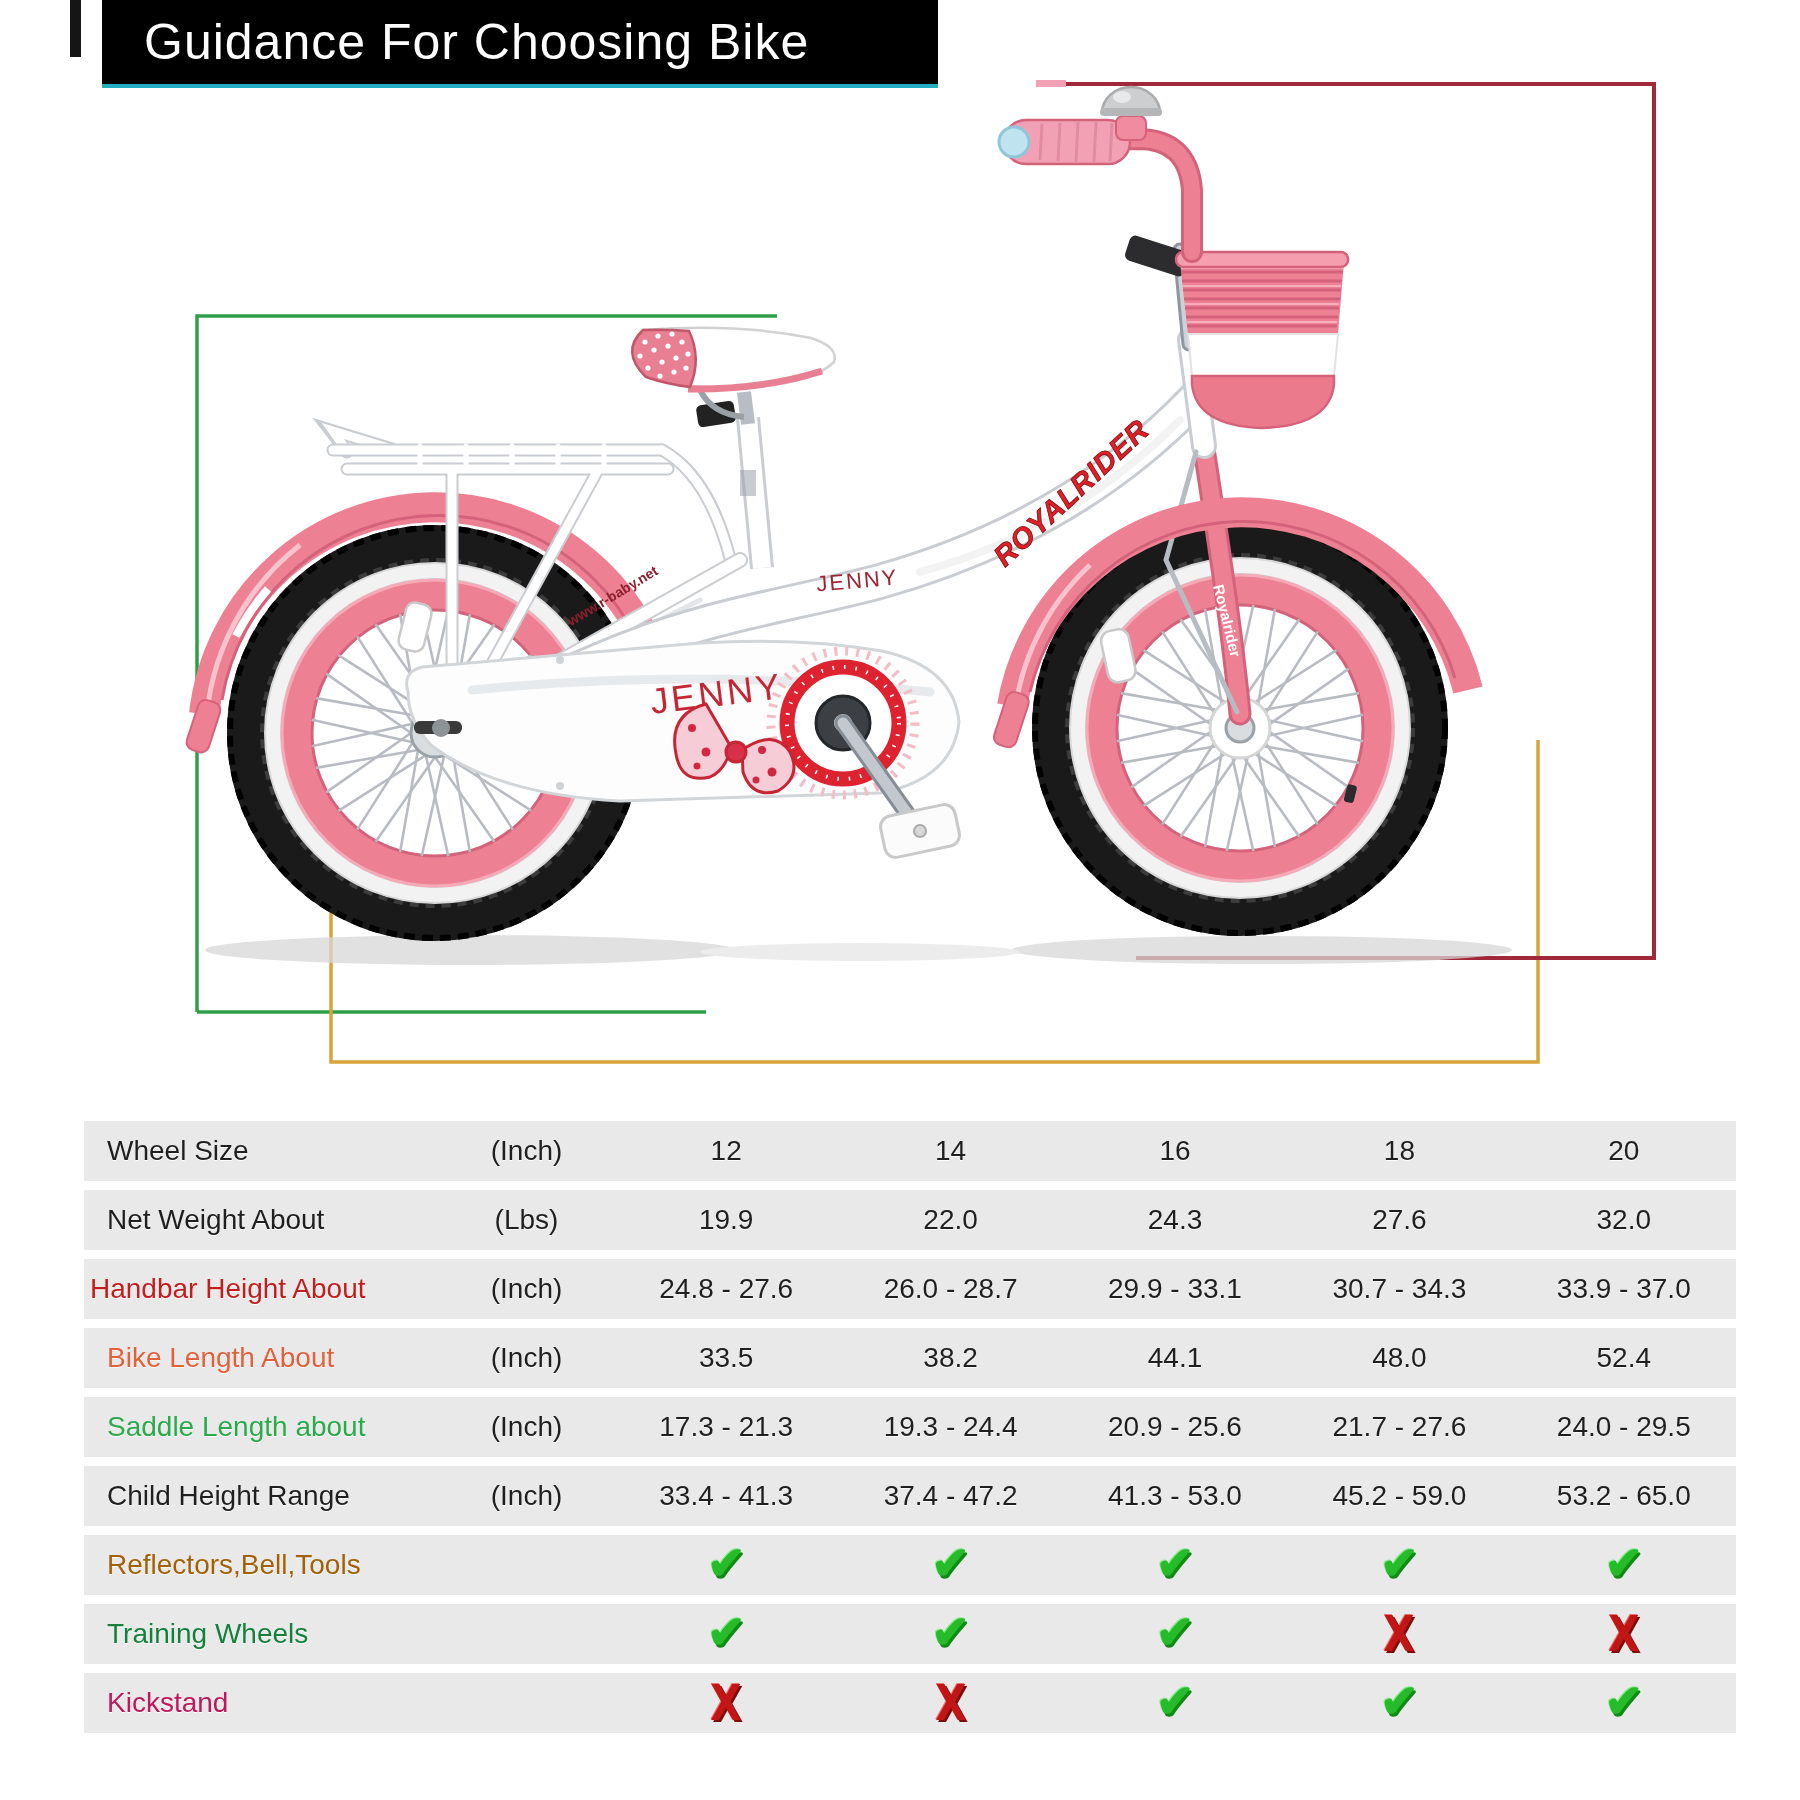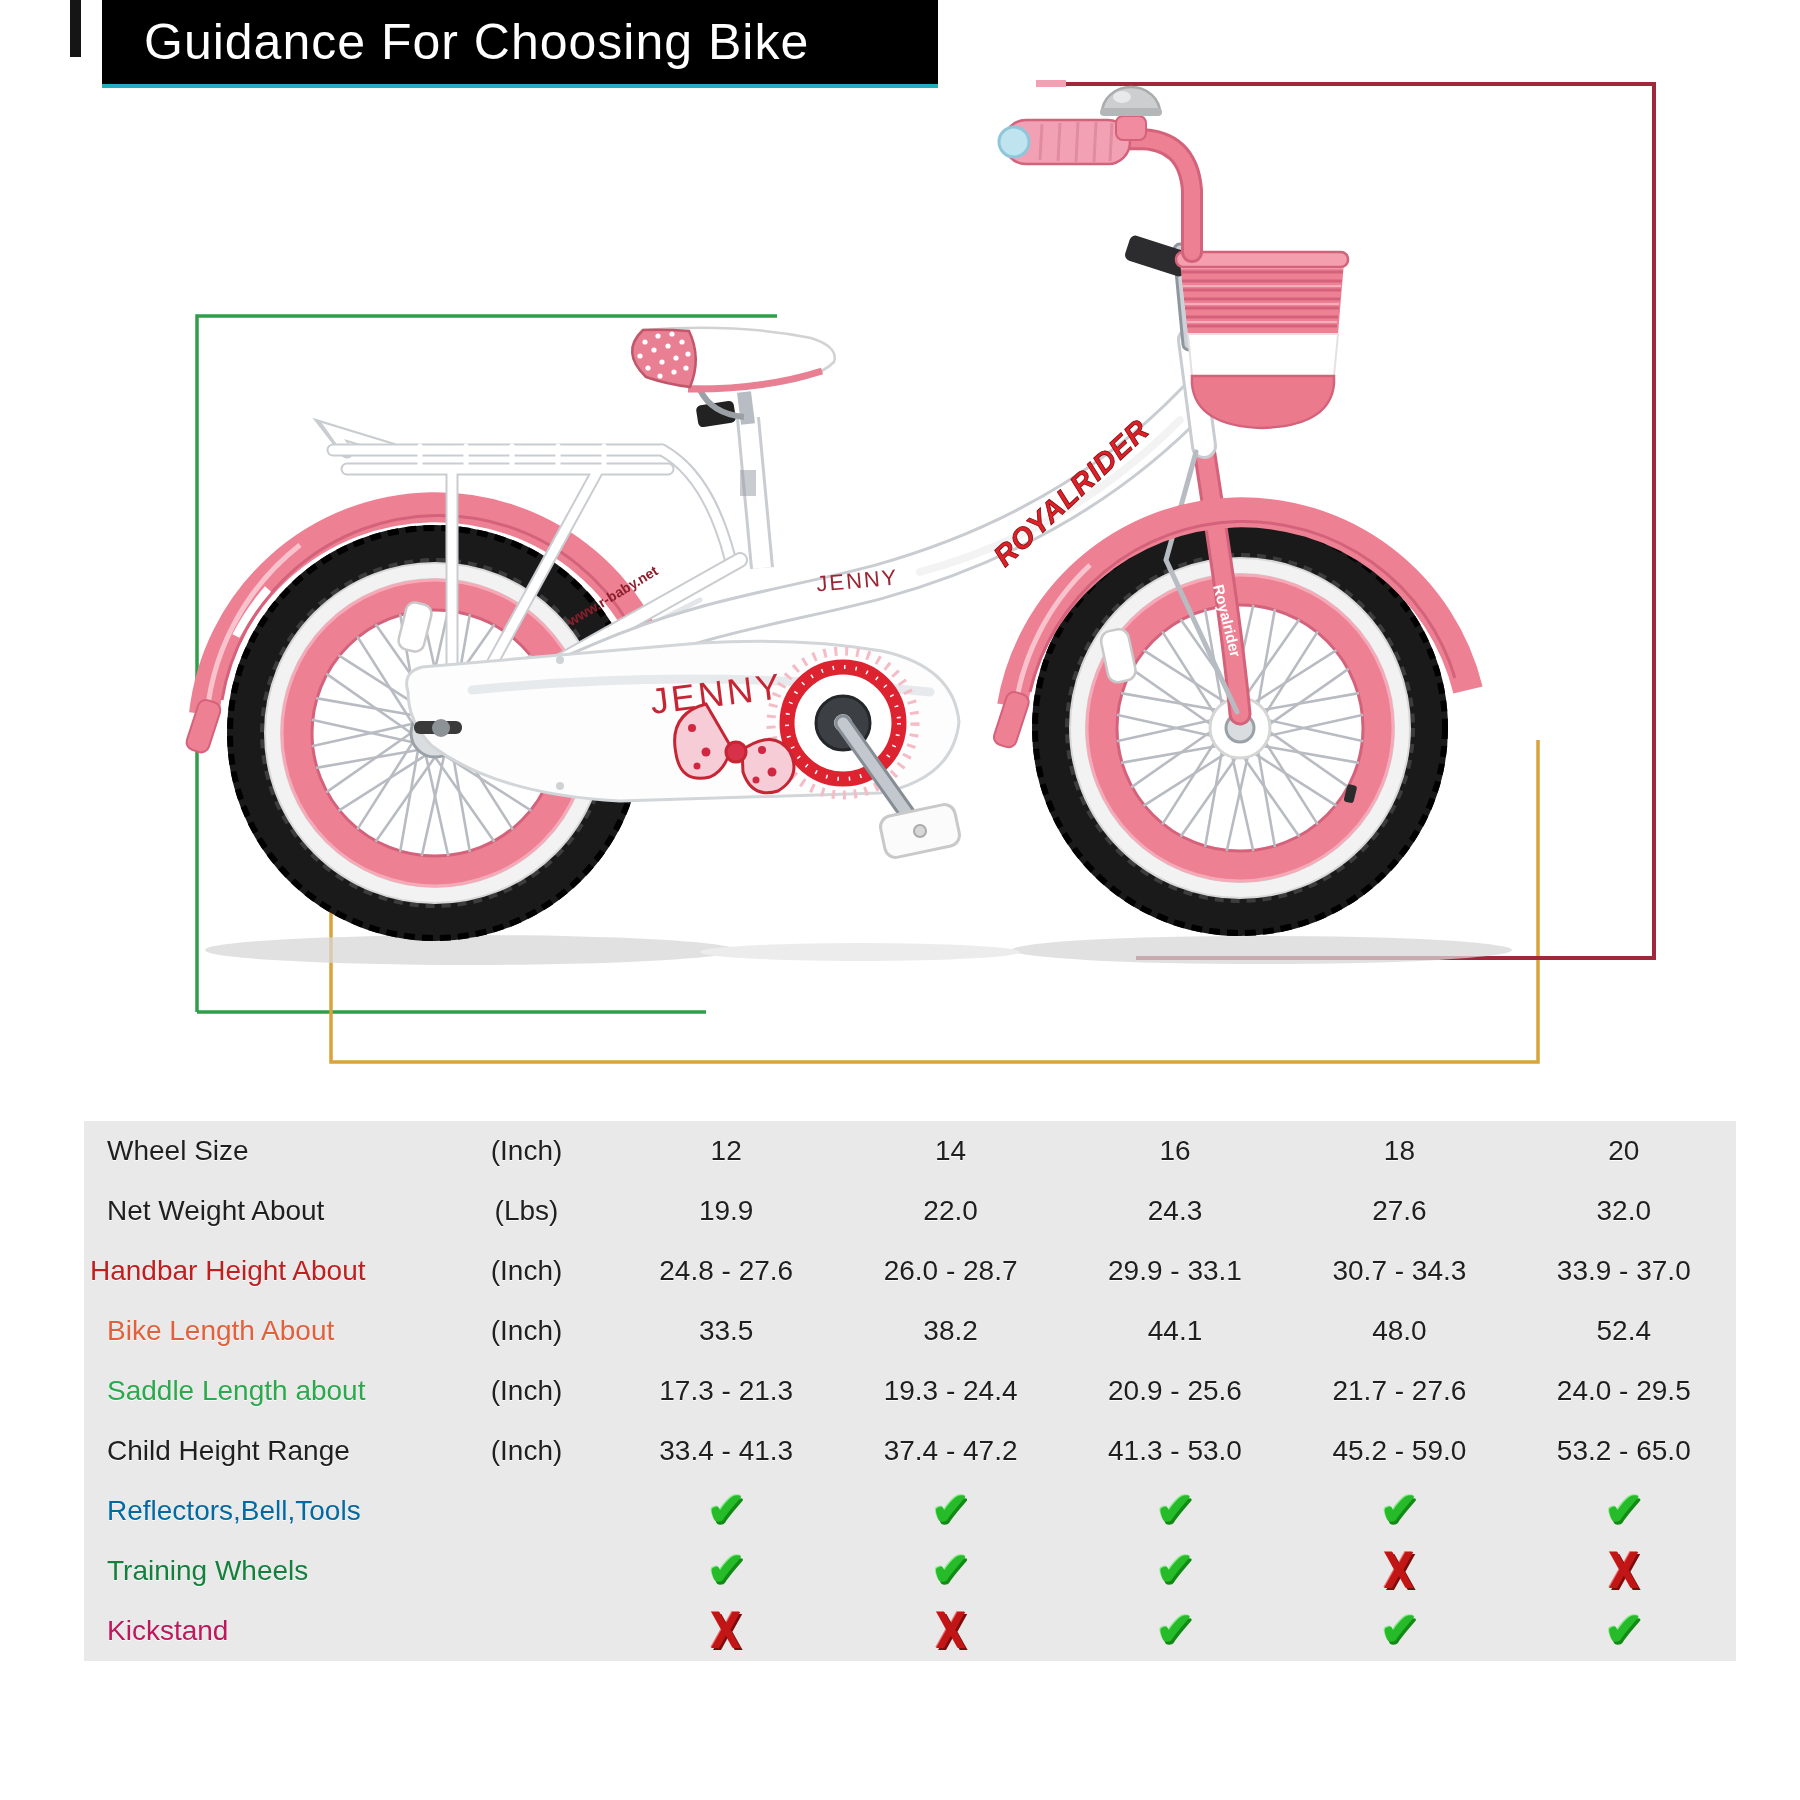--- a/index.html
+++ b/index.html
@@ -13,21 +13,21 @@
   .banner h1{margin:0;padding-left:42px;font-size:50px;font-weight:400;
              color:#ffffff;letter-spacing:1px;white-space:nowrap;}
   .corner-sliver{position:absolute;left:70px;top:0;width:11px;height:57px;background:#151515;}
 
   
   .figure{position:absolute;left:0;top:60px;width:1800px;height:1060px;}
 
   
   .spec-table{position:absolute;left:84px;top:1121px;width:1652px;}
   .trow{display:grid;grid-template-columns:355px 175px repeat(5,1fr);
-        align-items:center;height:60px;margin-bottom:0;background:#e9e9e9;}
+        align-items:center;height:60px;margin-bottom:9px;background:#e9e9e9;}
   .tcell{font-size:28px;color:#1f1f1f;text-align:center;
          text-shadow:0 1px 0 rgba(255,255,255,.85);}
   .tcell.lab{text-align:left;padding-left:23px;white-space:nowrap;}
   .check{font-size:46px;font-weight:700;color:#25bb29;line-height:1;
          display:inline-block;transform:translateY(-2px);
          text-shadow:2px 3px 0 #128a16,-1px -1px 0 #8ceb8e;}
   .cross{font-size:44px;font-weight:700;color:#c21616;line-height:1;
          display:inline-block;transform:scaleY(1.12) scaleX(.92);
          font-family:"DejaVu Sans", sans-serif;
          text-shadow:2px 2px 0 #7c0c0c,-1px -1px 0 #ef7272;}
@@ -392,21 +392,21 @@
     <div class="trow" style="background: rgb(233, 233, 233);">
       <div class="tcell lab" style="color: rgb(31, 31, 31);">Child Height Range</div>
       <div class="tcell">(Inch)</div>
       <div class="tcell">33.4 - 41.3</div>
       <div class="tcell">37.4 - 47.2</div>
       <div class="tcell">41.3 - 53.0</div>
       <div class="tcell">45.2 - 59.0</div>
       <div class="tcell">53.2 - 65.0</div>
     </div>
     <div class="trow" style="background: rgb(233, 233, 233);">
-      <div class="tcell lab" style="color: #0369a1;">Reflectors,Bell,Tools</div>
+      <div class="tcell lab" style="color: #a16207;">Reflectors,Bell,Tools</div>
       <div class="tcell"></div>
       <div class="tcell"><span class="check">✔</span></div>
       <div class="tcell"><span class="check">✔</span></div>
       <div class="tcell"><span class="check">✔</span></div>
       <div class="tcell"><span class="check">✔</span></div>
       <div class="tcell"><span class="check">✔</span></div>
     </div>
     <div class="trow" style="background: rgb(233, 233, 233);">
       <div class="tcell lab" style="color: #15803d;">Training Wheels</div>
       <div class="tcell"></div>

